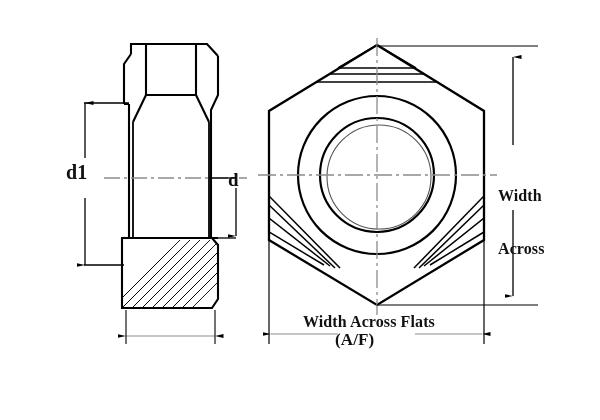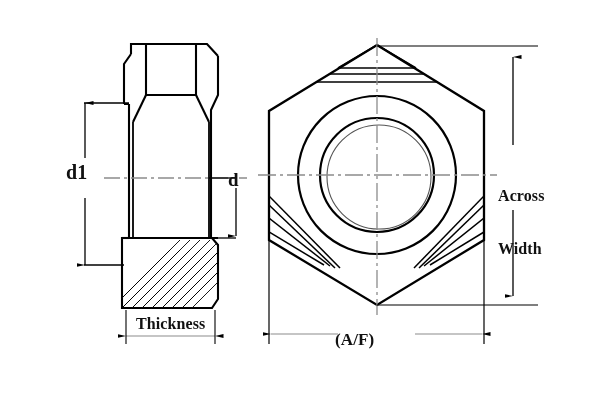--- a/index.html
+++ b/index.html
@@ -223,23 +223,23 @@
       <line x1="484" y1="240" x2="484" y2="344" stroke="#000000" stroke-width="1.2"></line>
       <line x1="271" y1="334" x2="338" y2="334" stroke="#8c8c8c" stroke-width="1.2" marker-start="url(#arrow-left)"></line>
       <line x1="415" y1="334" x2="482" y2="334" stroke="#8c8c8c" stroke-width="1.2" marker-end="url(#arrow-right)"></line>
     </g>
   </svg>
 
   <div class="dim-label" id="label-d1">d1</div>
 
   <div class="dim-label" id="label-d">d</div>
 
-  <div class="dim-label" id="label-thickness">Thickness</div>
-
+
+  <div class="dim-label" id="label-waf">Width Across Flats</div>
 
   <div class="dim-label" id="label-af">(A/F)</div>
 
   <div class="dim-label" id="label-wac">
+    <div>Width</div>
     <div>Across</div>
-    <div>Width</div>
   </div>
 
 </div>
 
 </body></html>

